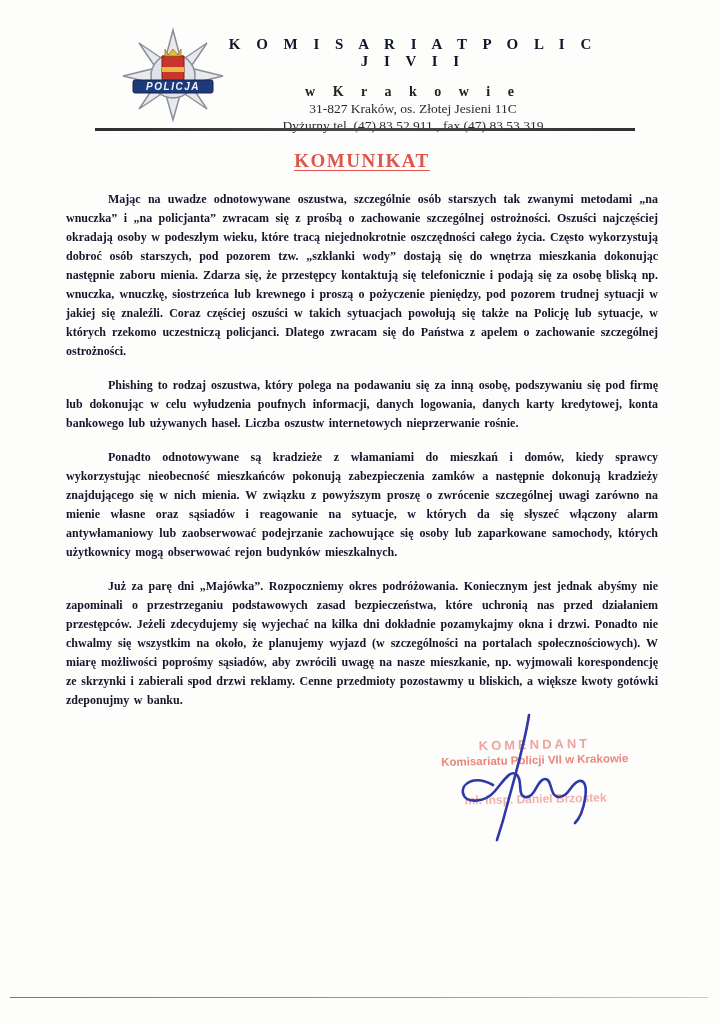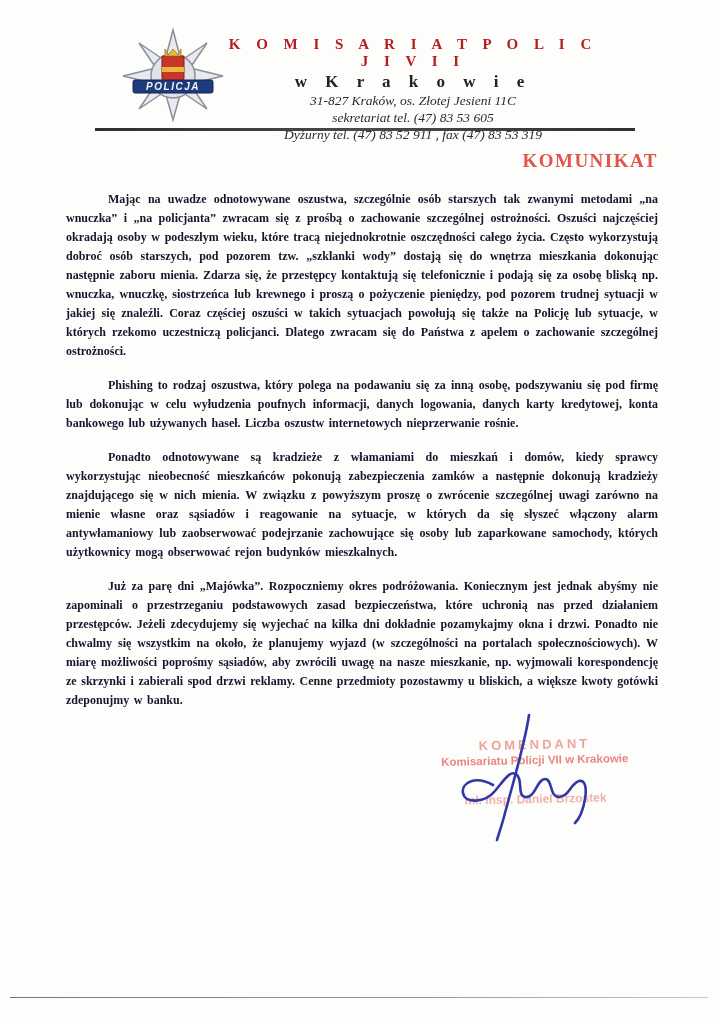--- a/index.html
+++ b/index.html
@@ -24,55 +24,55 @@
   .header-text {
     position: absolute;
     left: 218px; top: 36px;
     width: 390px;
     text-align: center;
   }
   .org-name {
     font-weight: bold;
     font-size: 15px;
     letter-spacing: 6px;
-    color: #b91c1c;
+    color: #0f172a;
   }
   .org-city {
     font-weight: bold;
-    font-size: 17px;
+    font-size: 14px;
     letter-spacing: 7px;
-    margin-top: 2px;
+    margin-top: 14px;
     color: #222;
   }
   .addr-line {
-    font-style: italic;
     font-size: 13.5px;
     line-height: 17px;
     color: #2a2a33;
   }
   .addr-line:first-of-type { margin-top: 3px; }
   .header-rule {
     position: absolute;
     top: 128px; left: 95px;
     width: 540px; height: 3px;
     background: linear-gradient(90deg,#2e2e2e 0%, #4a4a4a 50%, #303030 100%);
   }
 
   
   .content {
     position: absolute;
     top: 150px; left: 66px;
     width: 592px;
   }
   .doc-title {
-    text-align: right;
+    text-align: center;
     font-weight: bold;
     font-size: 19px;
     letter-spacing: 1.5px;
     color: #df564c;
+    text-decoration: underline;
     text-underline-offset: 3px;
     margin-bottom: 18px;
   }
   .para {
     text-align: justify;
     text-indent: 42px;
     font-weight: bold;
     font-size: 12px;
     line-height: 19px;
     word-spacing: 1.5px;
@@ -147,21 +147,20 @@
           <text x="0" y="14" text-anchor="middle" font-family="Liberation Sans, sans-serif" font-size="10" font-weight="bold" fill="#f3f4f6" letter-spacing="1.5">POLICJA</text>
         </g>
       </g>
     </svg>
   </div>
 
   <div class="header-text">
     <div class="org-name">K O M I S A R I A T   P O L I C J I   V I I</div>
     <div class="org-city">w   K r a k o w i e</div>
     <div class="addr-line">31-827 Kraków, os. Złotej Jesieni 11C</div>
-    <div class="addr-line">sekretariat   tel. (47) 83 53 605</div>
     <div class="addr-line">Dyżurny  tel. (47) 83 52 911 ,  fax (47) 83 53 319</div>
   </div>
 
   <div class="header-rule"></div>
 
   <div class="content">
     <div class="doc-title">KOMUNIKAT</div>
 
     <p class="para">Mając na uwadze odnotowywane oszustwa, szczególnie osób starszych tak zwanymi metodami „na wnuczka” i „na policjanta” zwracam się z prośbą o zachowanie szczególnej ostrożności. Oszuści najczęściej okradają osoby w podeszłym wieku, które tracą niejednokrotnie oszczędności całego życia. Często wykorzystują dobroć osób starszych, pod pozorem tzw. „szklanki wody” dostają się do wnętrza mieszkania dokonując następnie zaboru mienia.  Zdarza się, że przestępcy kontaktują się telefonicznie i podają się za osobę bliską np. wnuczka, wnuczkę, siostrzeńca lub krewnego i proszą o pożyczenie pieniędzy, pod pozorem trudnej sytuacji w jakiej się znaleźli. Coraz częściej oszuści w takich sytuacjach powołują się także na Policję lub sytuacje, w których rzekomo uczestniczą policjanci. Dlatego zwracam się do Państwa z apelem o zachowanie szczególnej ostrożności.</p>
     <p class="para">Phishing to rodzaj oszustwa, który polega na podawaniu się za inną osobę, podszywaniu się pod firmę lub dokonując w celu wyłudzenia poufnych informacji, danych logowania, danych karty kredytowej, konta bankowego lub używanych haseł. Liczba oszustw internetowych nieprzerwanie rośnie.</p>

